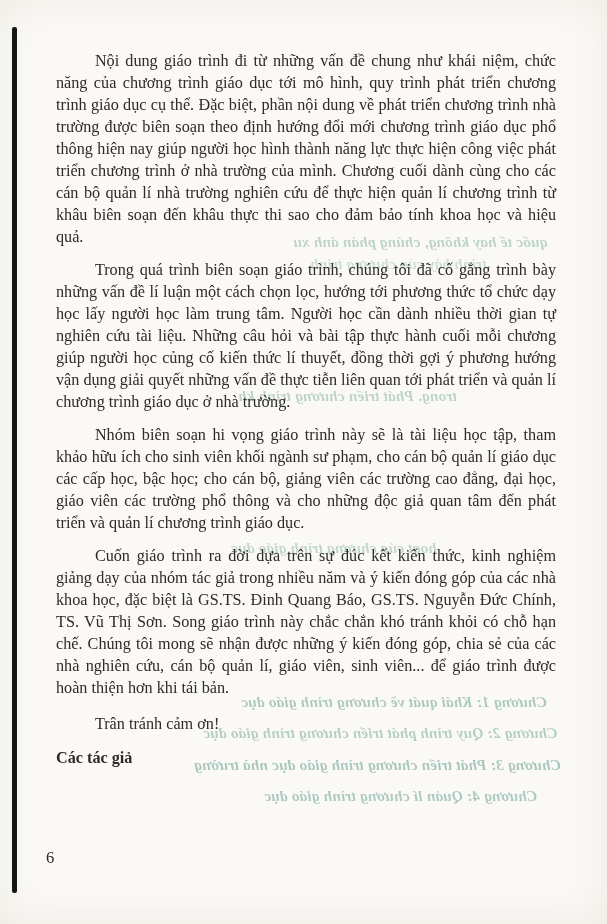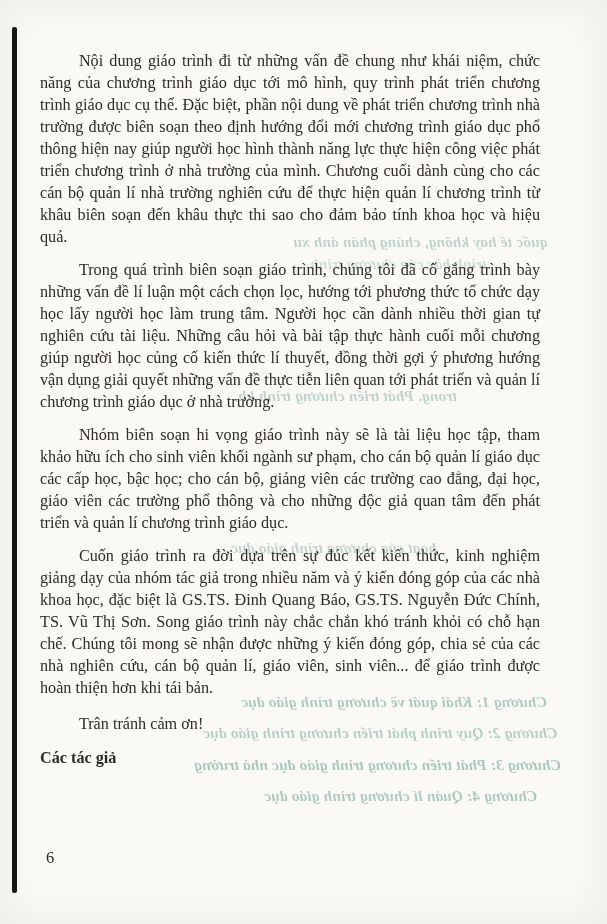--- a/index.html
+++ b/index.html
@@ -21,21 +21,21 @@
     position: absolute;
     left: 12px;
     top: 27px;
     width: 5px;
     height: 866px;
     background: #161614;
     border-radius: 2px;
   }
   .text-block {
     position: absolute;
-    left: 40px;
+    left: 56px;
     top: 50px;
     width: 500px;
     color: #2e2b27;
     font-size: 16.2px;
     line-height: 22px;
     text-align: justify;
   }
   .text-block p {
     margin: 0 0 11px 0;
     text-indent: 2.4em;

